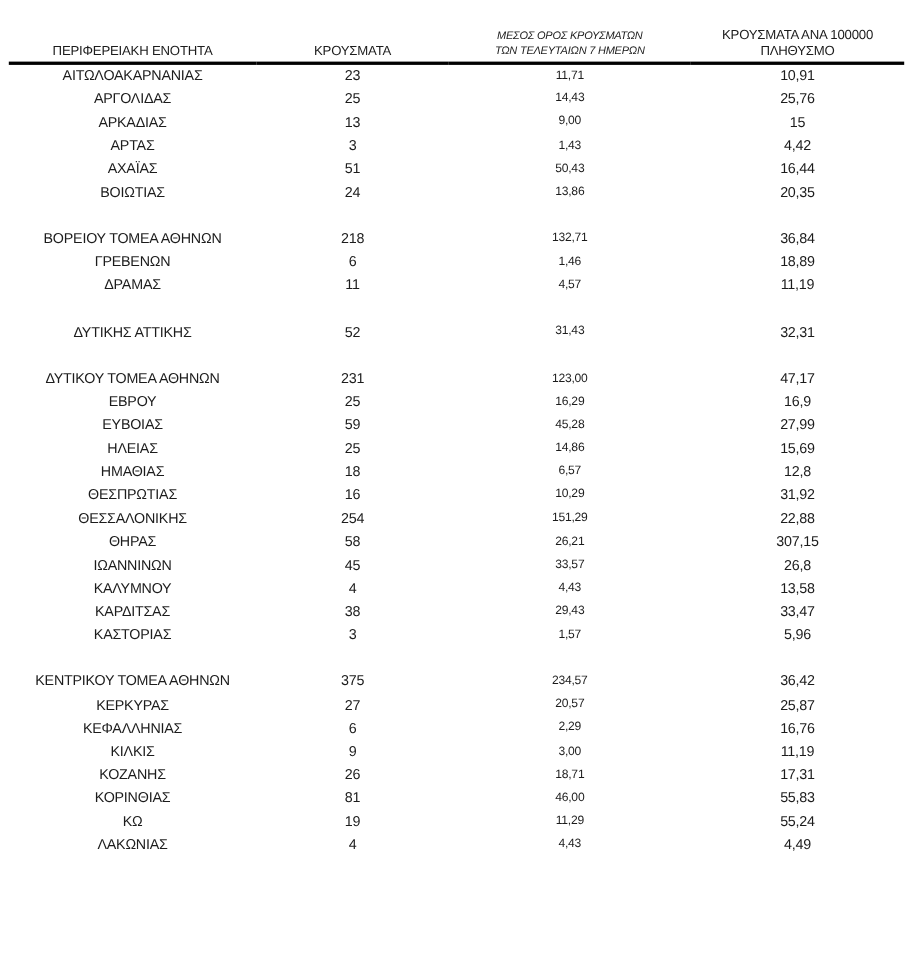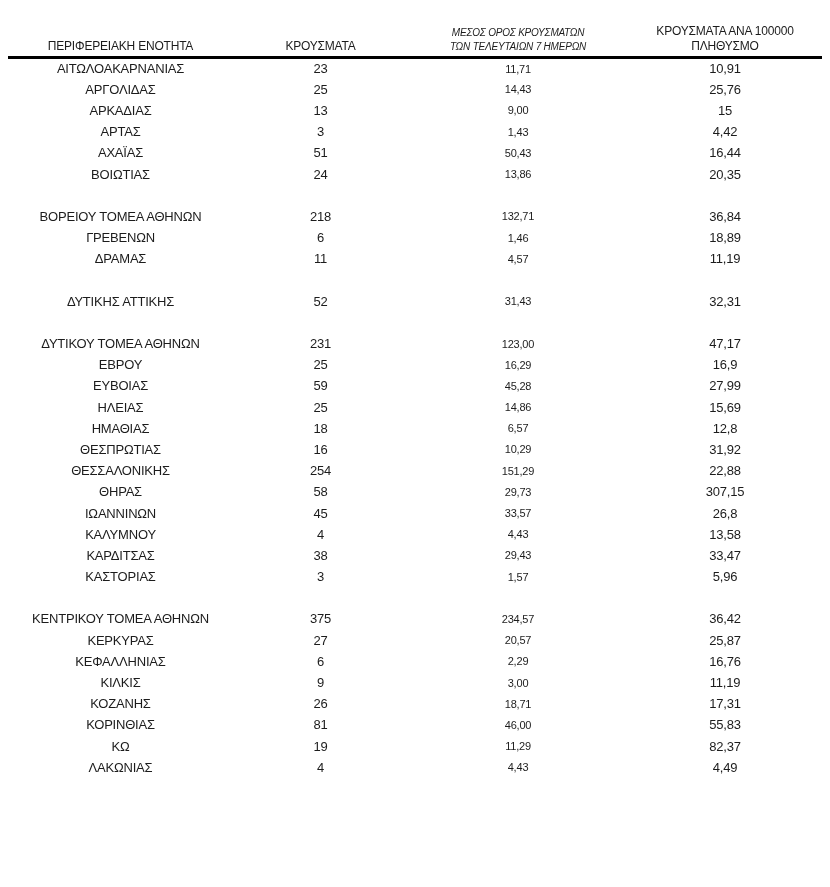--- a/index.html
+++ b/index.html
@@ -201,21 +201,21 @@
         </tr>
         <tr>
           <td>ΘΕΣΣΑΛΟΝΙΚΗΣ</td>
           <td>254</td>
           <td class="small">151,29</td>
           <td>22,88</td>
         </tr>
         <tr>
           <td>ΘΗΡΑΣ</td>
           <td>58</td>
-          <td class="small">29,73</td>
+          <td class="small">26,21</td>
           <td>307,15</td>
         </tr>
         <tr>
           <td>ΙΩΑΝΝΙΝΩΝ</td>
           <td>45</td>
           <td class="small">33,57</td>
           <td>26,8</td>
         </tr>
         <tr>
           <td>ΚΑΛΥΜΝΟΥ</td>
@@ -271,21 +271,21 @@
         <tr>
           <td>ΚΟΡΙΝΘΙΑΣ</td>
           <td>81</td>
           <td class="small">46,00</td>
           <td>55,83</td>
         </tr>
         <tr>
           <td>ΚΩ</td>
           <td>19</td>
           <td class="small">11,29</td>
-          <td>82,37</td>
+          <td>55,24</td>
         </tr>
         <tr>
           <td>ΛΑΚΩΝΙΑΣ</td>
           <td>4</td>
           <td class="small">4,43</td>
           <td>4,49</td>
         </tr>
       </tbody>
   </table>
 </div>

